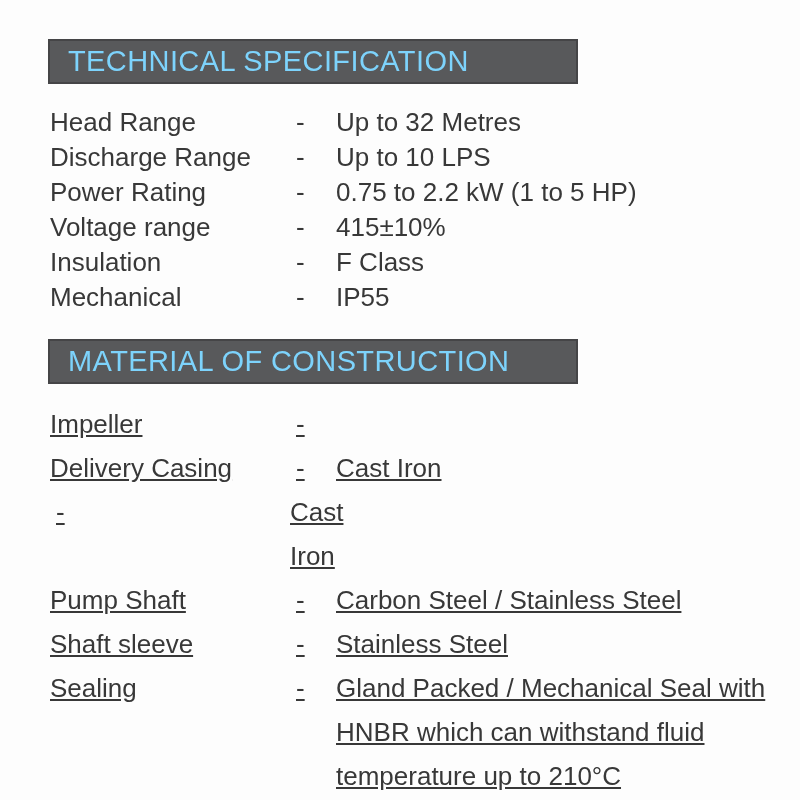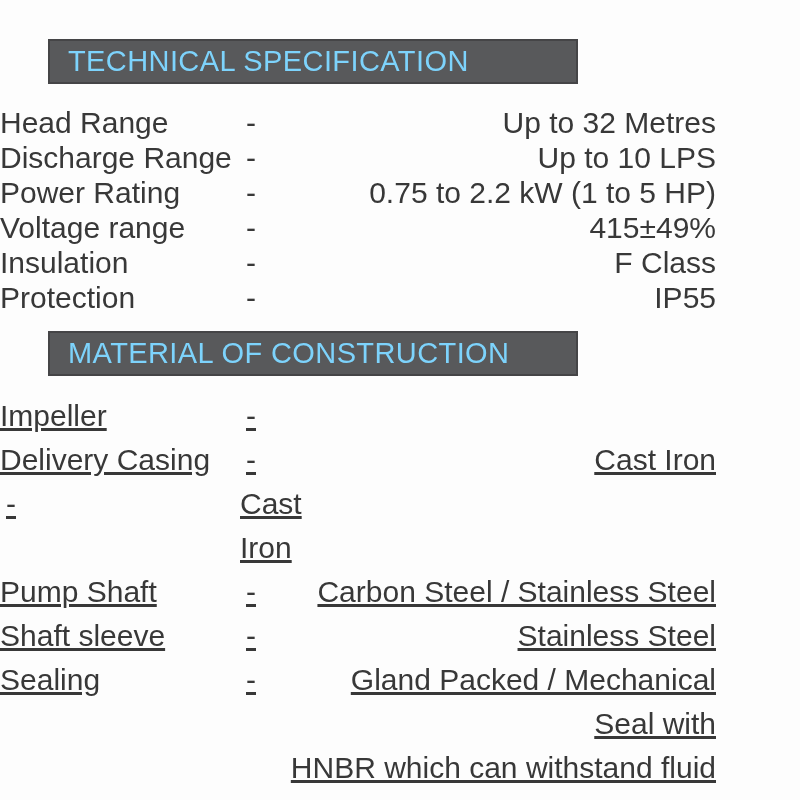--- a/index.html
+++ b/index.html
@@ -22,34 +22,35 @@
     border: 2px solid #454547;
     display: flex;
     align-items: center;
     padding-left: 18px;
     color: #7dd3fc;
     font-size: 29px;
     letter-spacing: 0.4px;
     white-space: nowrap;
   }
   .bar-1 { margin-top: 39px; }
-  .bar-2 { margin-top: 16px; }
+  .bar-2 { margin-top: 24px; }
   .rows {
-    font-size: 30px;
+    margin-left: 50px;
+    font-size: 26px;
   }
   .rows-1 { margin-top: 21px; line-height: 35px; }
   .rows-2 { margin-top: 18px; line-height: 44px; text-decoration: underline; }
   .row {
     display: grid;
     grid-template-columns: 240px 46px 430px;
     align-items: start;
   }
   .row .label { white-space: nowrap; }
   .row .dash  { padding-left: 6px; }
-  .row .value { white-space: pre-line; text-align: right; }
+  .row .value { white-space: pre-line; }
 </style>
 </head>
 <body>
 
 <div class="page">
 
   <div class="section-bar bar-1">
     <span>TECHNICAL SPECIFICATION</span>
   </div>
 
@@ -65,29 +66,29 @@
       <span class="value">Up to 10 LPS</span>
     </div>
     <div class="row">
       <span class="label">Power Rating</span>
       <span class="dash">-</span>
       <span class="value">0.75 to 2.2 kW (1 to 5 HP)</span>
     </div>
     <div class="row">
       <span class="label">Voltage range</span>
       <span class="dash">-</span>
-      <span class="value">415±49%</span>
+      <span class="value">415±10%</span>
     </div>
     <div class="row">
       <span class="label">Insulation</span>
       <span class="dash">-</span>
       <span class="value">F Class</span>
     </div>
     <div class="row">
-      <span class="label">Protection</span>
+      <span class="label">Mechanical</span>
       <span class="dash">-</span>
       <span class="value">IP55</span>
     </div>
   </div>
 
   <div class="section-bar bar-2">
     <span>MATERIAL OF CONSTRUCTION</span>
   </div>
 
   <div class="rows rows-2">

